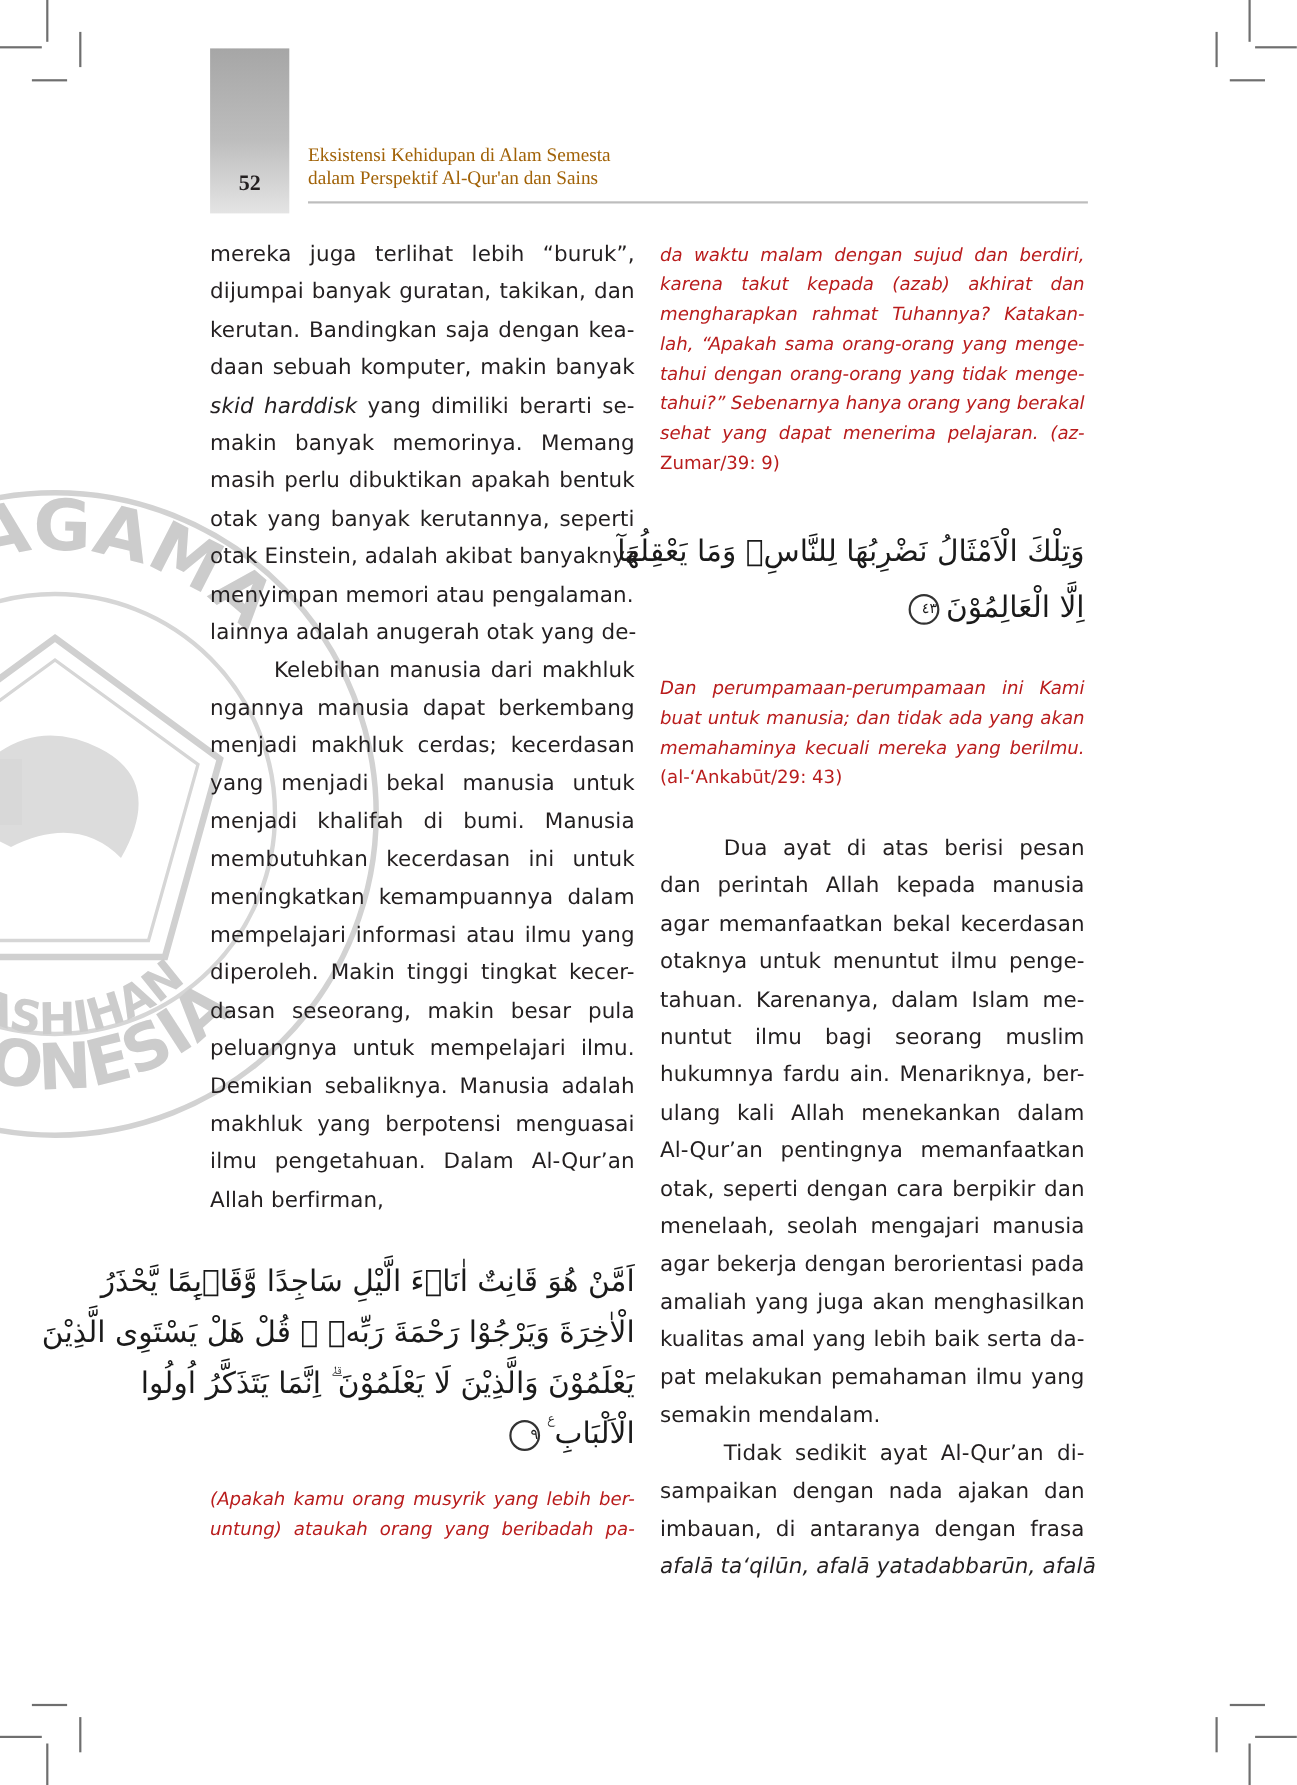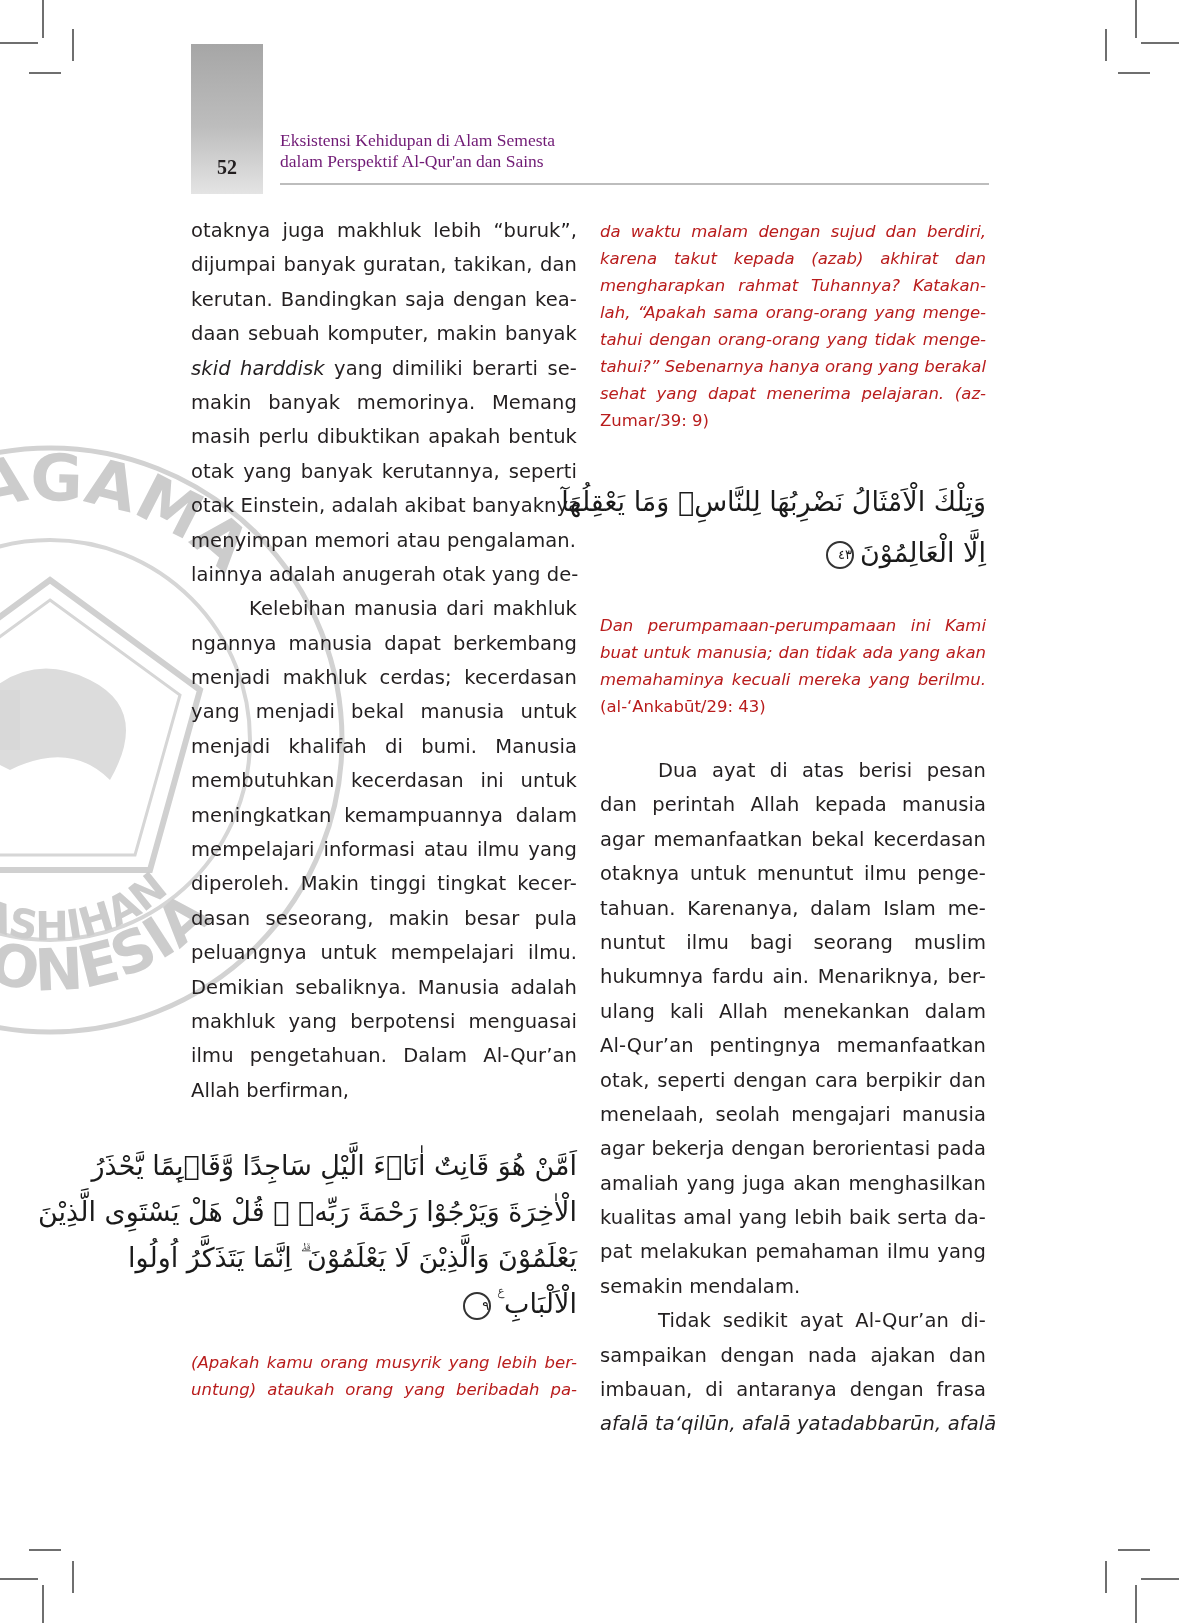--- a/index.html
+++ b/index.html
@@ -15,21 +15,21 @@
   .page-tab {
     position: absolute; left: 191px; top: 44px; width: 72px; height: 150px;
     background: linear-gradient(to bottom, #a6a6a6 0%, #bdbdbd 55%, #e4e4e4 100%);
   }
   .page-number {
     position: absolute; left: 191px; top: 156px; width: 72px; text-align: center;
     font-family: "Liberation Serif", serif; font-size: 20px; font-weight: bold; color: #231f20;
   }
   .running-head {
     position: absolute; left: 280px; top: 130px; width: 710px;
-    font-family: "Liberation Serif", serif; font-size: 17.5px; line-height: 21px; color: #701a75;
+    font-family: "Liberation Serif", serif; font-size: 17.5px; line-height: 21px; color: #a16207;
   }
   .head-rule { position: absolute; left: 280px; top: 183px; width: 709px; height: 2px; background: #bdbdbd; }
 
   
   .col { position: absolute; top: 214px; width: 386px; }
   .col.left { left: 191px; }
   .col.right { left: 600px; top: 218px; }
 
   .body-text {
     font-family: "DejaVu Sans", sans-serif; font-size: 19.5px; line-height: 34.4px;
@@ -110,21 +110,21 @@
 <div class="page-tab"></div>
 <div class="page-number">52</div>
 <div class="running-head">
   <div>Eksistensi Kehidupan di Alam Semesta</div>
   <div>dalam Perspektif Al-Qur'an dan Sains</div>
 </div>
 <div class="head-rule"></div>
 
 <div class="col left">
   <div class="body-text">
-    <span class="line">otaknya juga makhluk lebih “buruk”,</span>
+    <span class="line">mereka juga terlihat lebih “buruk”,</span>
     <span class="line">dijumpai banyak guratan, takikan, dan</span>
     <span class="line">kerutan. Bandingkan saja dengan kea-</span>
     <span class="line">daan sebuah komputer, makin banyak</span>
     <span class="line"><i>skid harddisk</i><span> yang dimiliki berarti se-</span></span>
     <span class="line">makin banyak memorinya. Memang</span>
     <span class="line">masih perlu dibuktikan apakah bentuk</span>
     <span class="line">otak yang banyak kerutannya, seperti</span>
     <span class="line">otak Einstein, adalah akibat banyaknya</span>
     <span class="line last">menyimpan memori atau pengalaman.</span>
   </div>

